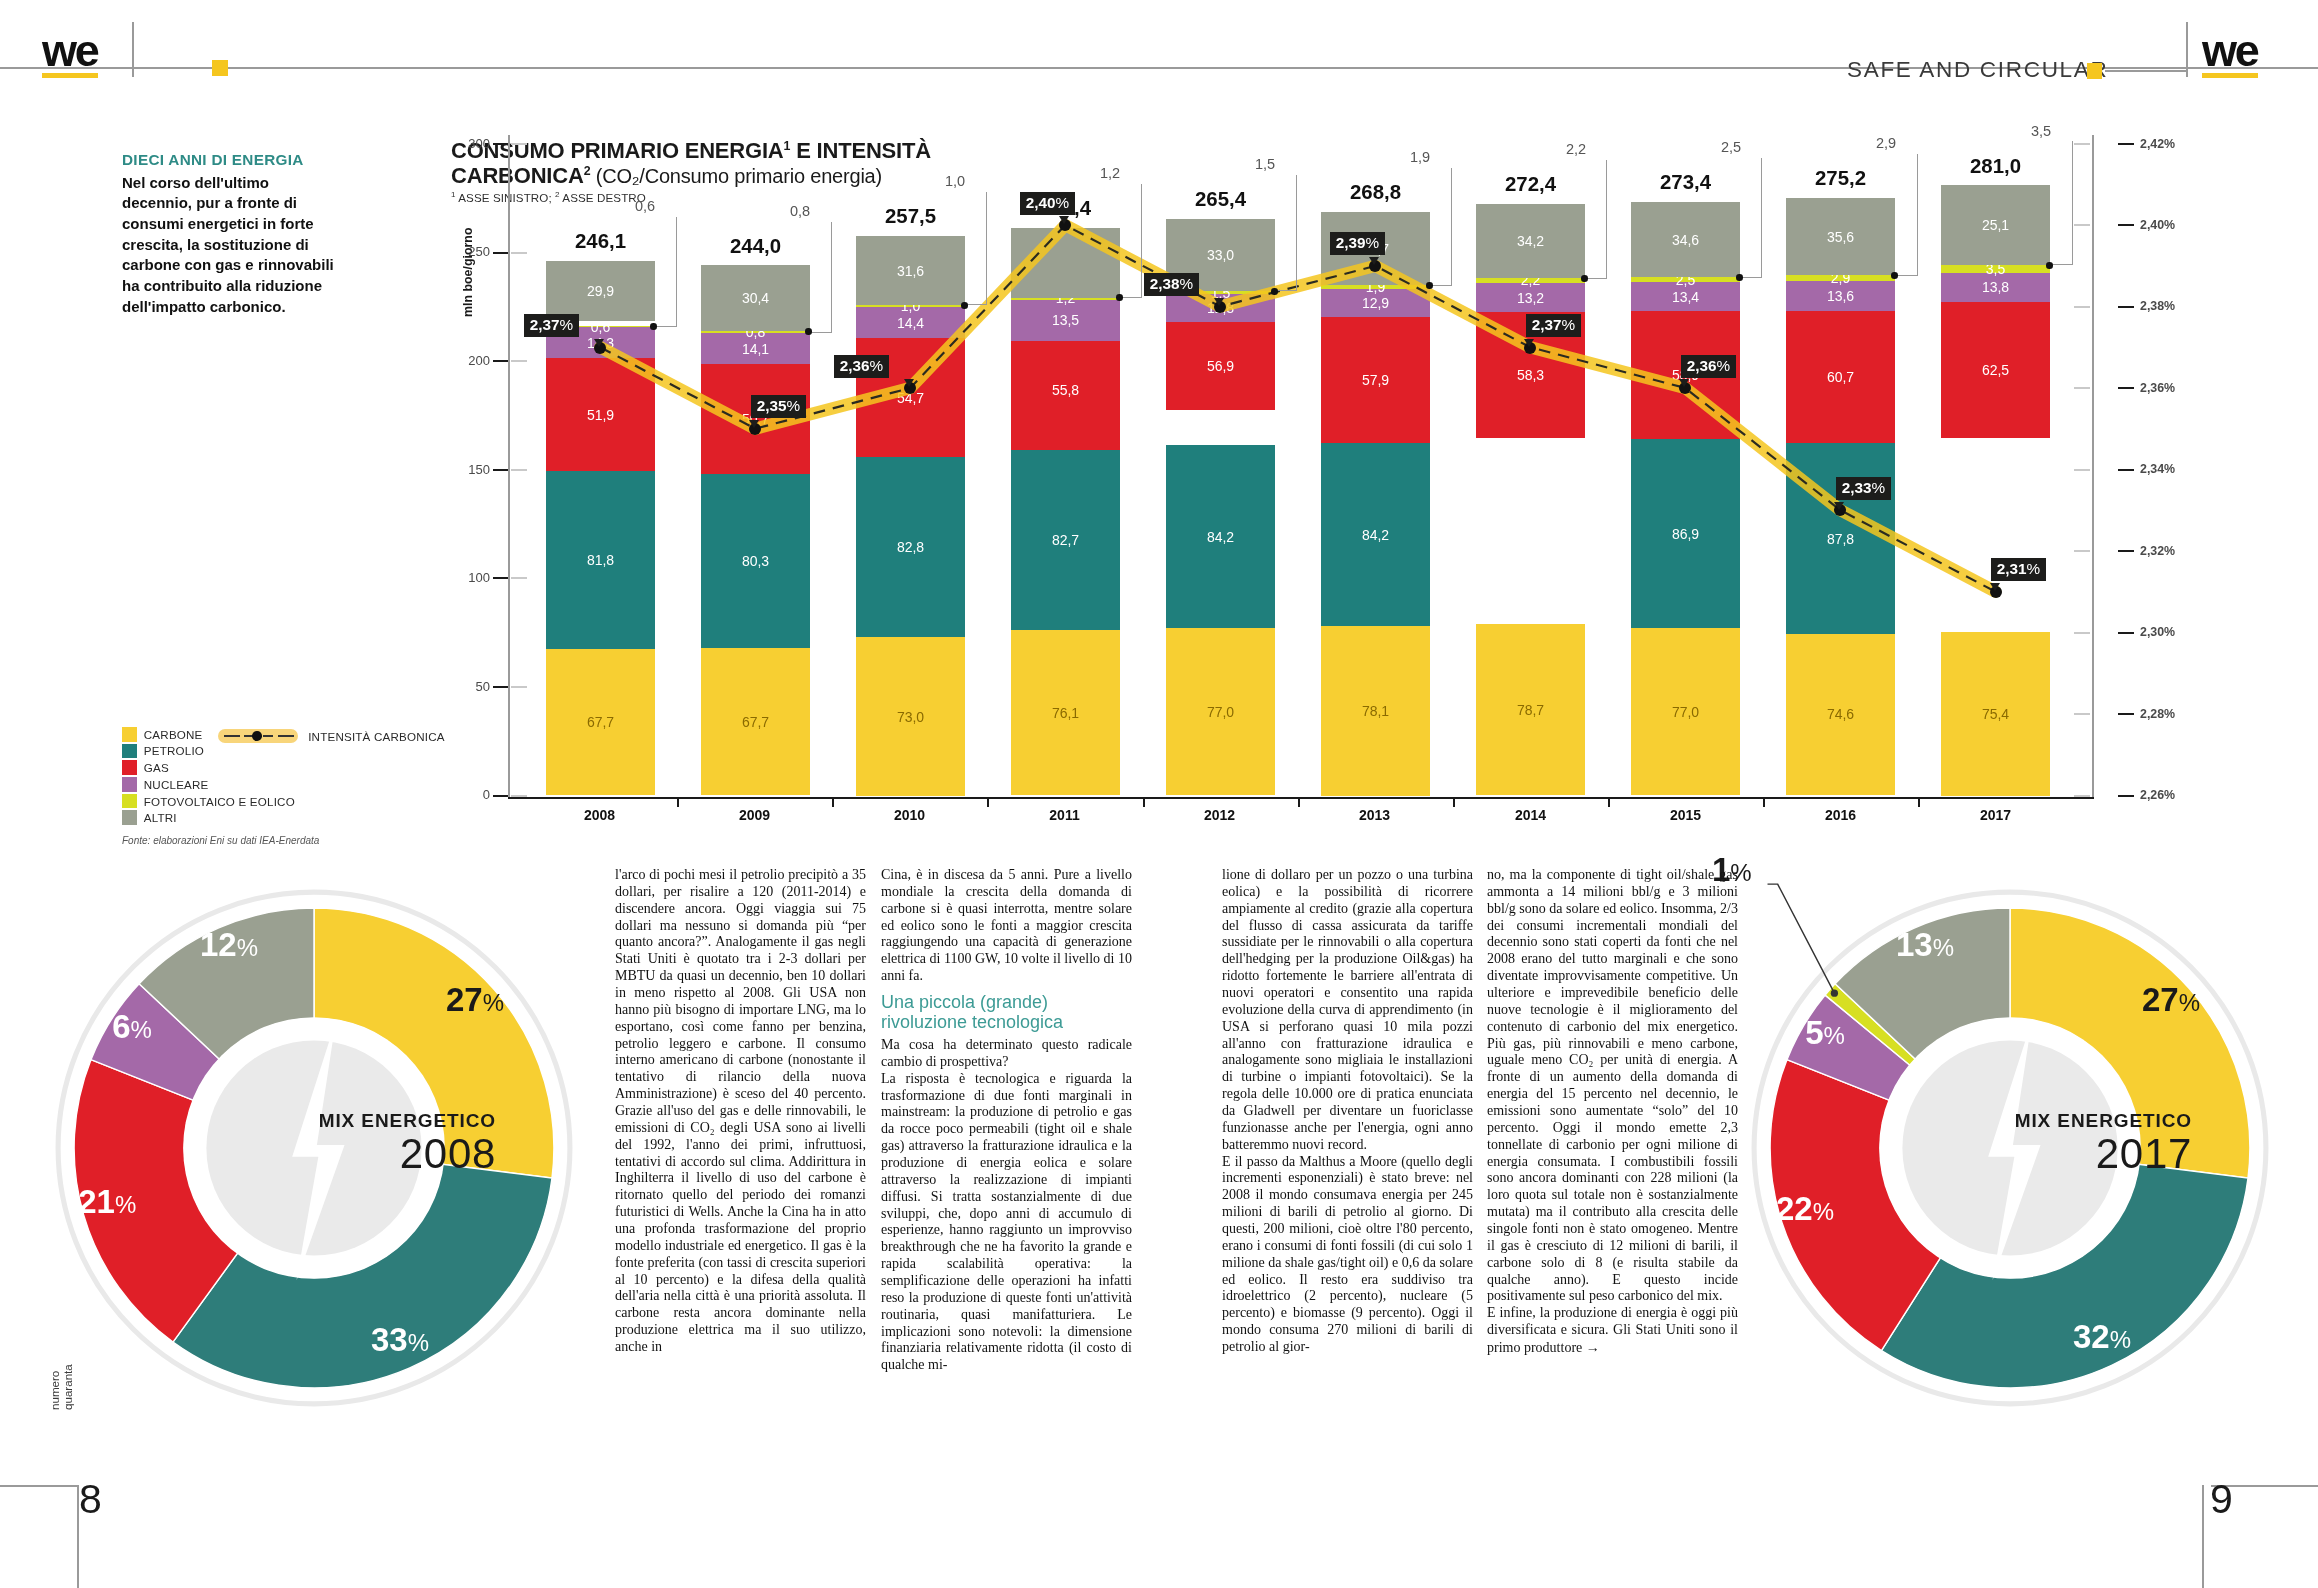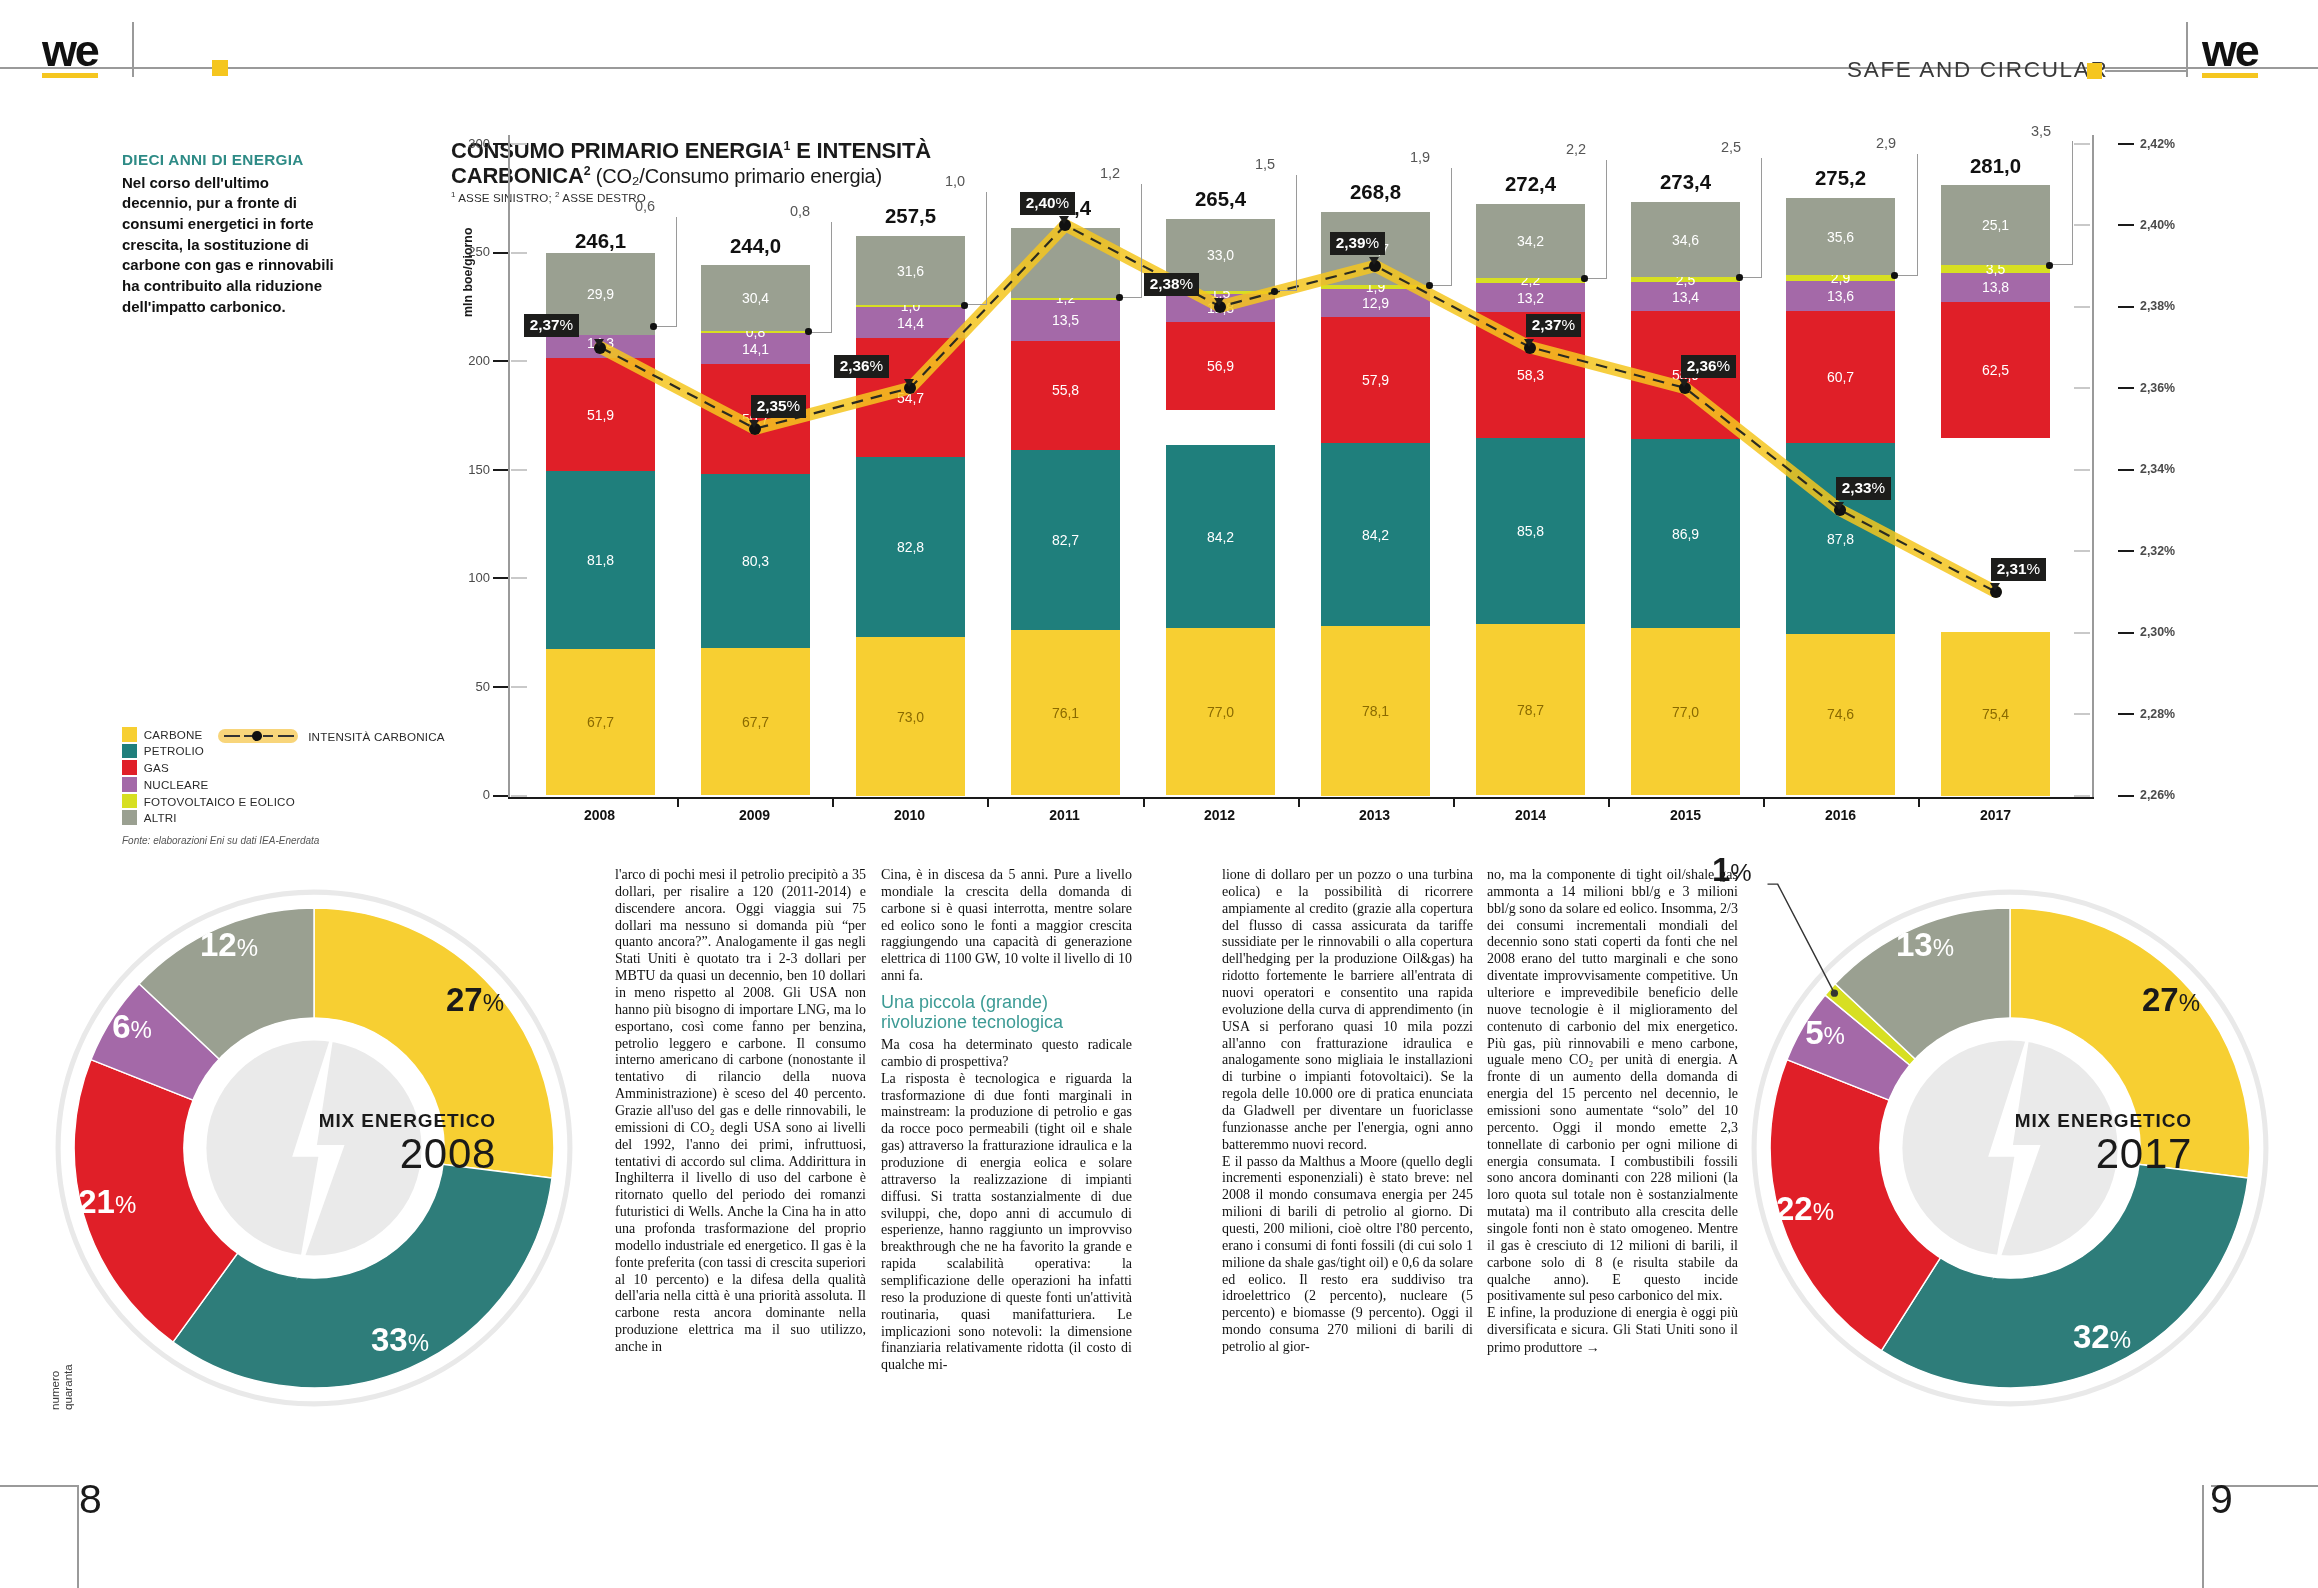--- a/index.html
+++ b/index.html
@@ -209,21 +209,21 @@
         <div class="ytick-r-mark" style="top: 8px;"></div>
         <div class="ytick-r-faint" style="top: 8px;"></div>
       </div>
     <div id="bars-layer">
         <div class="bar-col" style="left: 95px; width: 109px; top: 0px; height: 663px;">
           <div class="seg carbone" style="top: 513px; height: 147px;">67,7</div>
           <div class="seg petrolio" style="top: 336px; height: 178px;">81,8</div>
           <div class="seg gas" style="top: 223px; height: 113px;">51,9</div>
           <div class="seg nucleare" style="top: 192px; height: 31px;">14,3</div>
           <div class="seg fotov" style="top: 191px; height: 1.3px;">0,6</div>
-          <div class="seg altri" style="top: 118px; height: 82px;">29,9</div>
+          <div class="seg altri" style="top: 126px; height: 60px;">29,9</div>
           <div class="bar-total" style="top: 95px;">246,1</div>
         </div>
         <div class="bar-col" style="left: 250px; width: 109px; top: 0px; height: 663px;">
           <div class="seg carbone" style="top: 513px; height: 147px;">67,7</div>
           <div class="seg petrolio" style="top: 339px; height: 174px;">80,3</div>
           <div class="seg gas" style="top: 229px; height: 110px;">50,7</div>
           <div class="seg nucleare" style="top: 198px; height: 31px;">14,1</div>
           <div class="seg fotov" style="top: 196px; height: 1.7px;">0,8</div>
           <div class="seg altri" style="top: 130px; height: 66px;">30,4</div>
           <div class="bar-total" style="top: 100px;">244,0</div>
@@ -259,21 +259,20 @@
           <div class="seg carbone" style="top: 491px; height: 170px;">78,1</div>
           <div class="seg petrolio" style="top: 308px; height: 183px;">84,2</div>
           <div class="seg gas" style="top: 182px; height: 126px;">57,9</div>
           <div class="seg nucleare" style="top: 154px; height: 28px;">12,9</div>
           <div class="seg fotov" style="top: 150px; height: 4.1px;">1,9</div>
           <div class="seg altri" style="top: 77px; height: 73px;">33,7</div>
           <div class="bar-total" style="top: 46px;">268,8</div>
         </div>
         <div class="bar-col" style="left: 1025px; width: 109px; top: 0px; height: 663px;">
           <div class="seg carbone" style="top: 489px; height: 171px;">78,7</div>
-          <div class="seg petrolio" style="top: 303px; height: 186px;">85,8</div>
           <div class="seg gas" style="top: 176px; height: 127px;">58,3</div>
           <div class="seg nucleare" style="top: 148px; height: 29px;">13,2</div>
           <div class="seg fotov" style="top: 143px; height: 4.8px;">2,2</div>
           <div class="seg altri" style="top: 69px; height: 74px;">34,2</div>
           <div class="bar-total" style="top: 38px;">272,4</div>
         </div>
         <div class="bar-col" style="left: 1180px; width: 109px; top: 0px; height: 663px;">
           <div class="seg carbone" style="top: 493px; height: 167px;">77,0</div>
           <div class="seg petrolio" style="top: 304px; height: 189px;">86,9</div>
           <div class="seg gas" style="top: 176px; height: 128px;">58,9</div>

